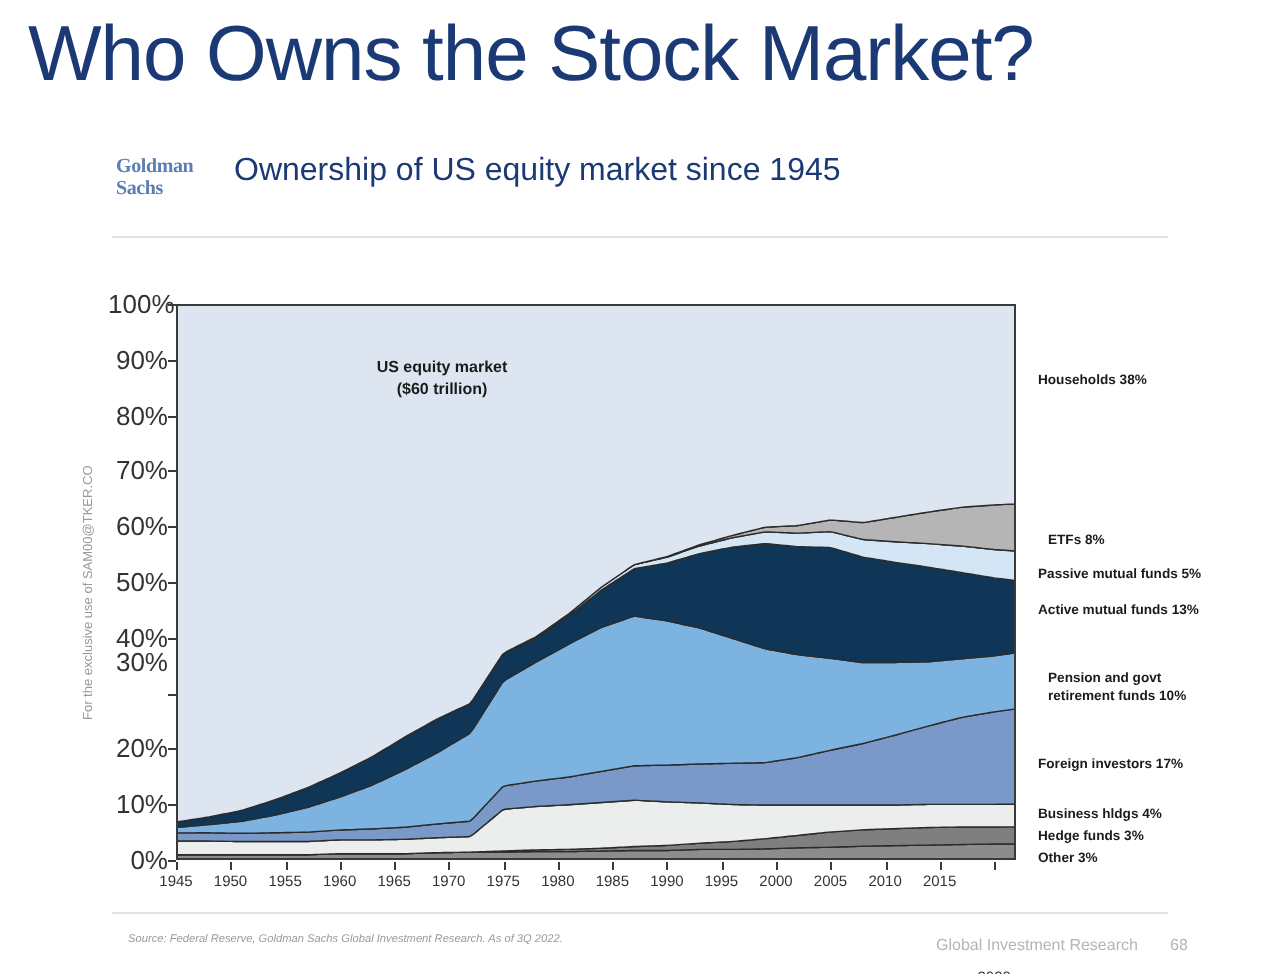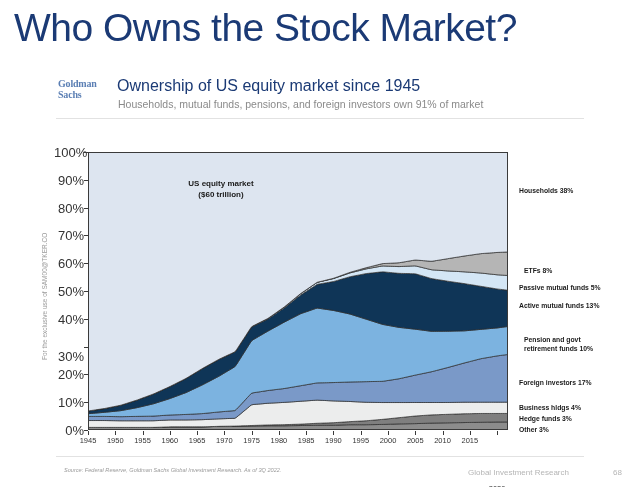--- a/index.html
+++ b/index.html
@@ -100,51 +100,50 @@
   .source{
     position:absolute;left:64px;top:467px;
     font-size:5.6px;color:#9a9a9a;font-style:italic;white-space:nowrap;
   }
   .foot-right{
     position:absolute;left:468px;top:468px;
     font-size:8px;color:#b5b5b5;white-space:nowrap;
   }
   .foot-page{
     position:absolute;left:585px;top:468px;
-    font-size:8px;color:#b5b5b5;white-space:nowrap;margin-left:28px;
+    font-size:8px;color:#b5b5b5;white-space:nowrap;
   }
 </style>
 </head>
 <body>
 
 <div class="slide">
 
   <div class="headline">Who Owns the Stock Market?</div>
 
   <div class="gs-logo">
     <div>Goldman</div>
     <div>Sachs</div>
   </div>
 
   <div class="chart-title">Ownership of US equity market since 1945</div>
-  <div class="chart-sub">Households, mutual funds, pensions, and foreign investors own 91% of market</div>
   <div class="hdr-rule"></div>
 
   <div class="vwatermark-wrap">
     <div class="vwatermark-inner">For the exclusive use of SAM00@TKER.CO</div>
   </div>
 
   <div class="yaxis" id="yaxis">
       <div class="ytick" style="top: 278px;">0%</div>
       <div class="ytickmark" style="top: 278px; left: 32px;"></div>
       <div class="ytick" style="top: 250.2px;">10%</div>
       <div class="ytickmark" style="top: 250.2px; left: 32px;"></div>
       <div class="ytick" style="top: 222.4px;">20%</div>
       <div class="ytickmark" style="top: 222.4px; left: 32px;"></div>
-      <div class="ytick" style="top: 204px; text-align: right;">30%</div>
+      <div class="ytick" style="top: 179px; text-align: right;">30%</div>
       <div class="ytickmark" style="top: 194.6px; left: 32px;"></div>
       <div class="ytick" style="top: 166.8px;">40%</div>
       <div class="ytickmark" style="top: 166.8px; left: 32px;"></div>
       <div class="ytick" style="top: 139px;">50%</div>
       <div class="ytickmark" style="top: 139px; left: 32px;"></div>
       <div class="ytick" style="top: 111.2px;">60%</div>
       <div class="ytickmark" style="top: 111.2px; left: 32px;"></div>
       <div class="ytick" style="top: 83.4px;">70%</div>
       <div class="ytickmark" style="top: 83.4px; left: 32px;"></div>
       <div class="ytick" style="top: 55.6px;">80%</div>

